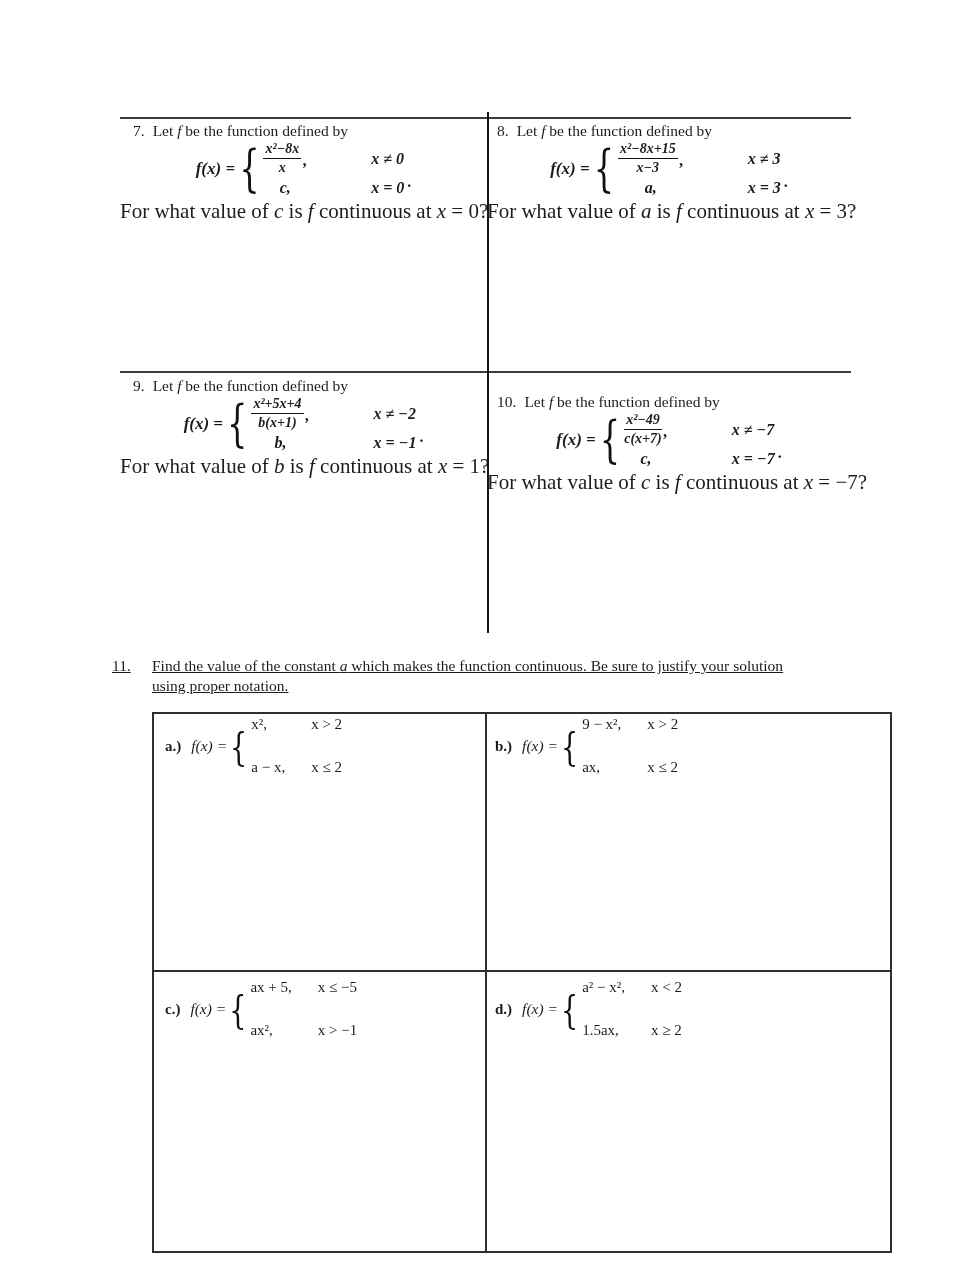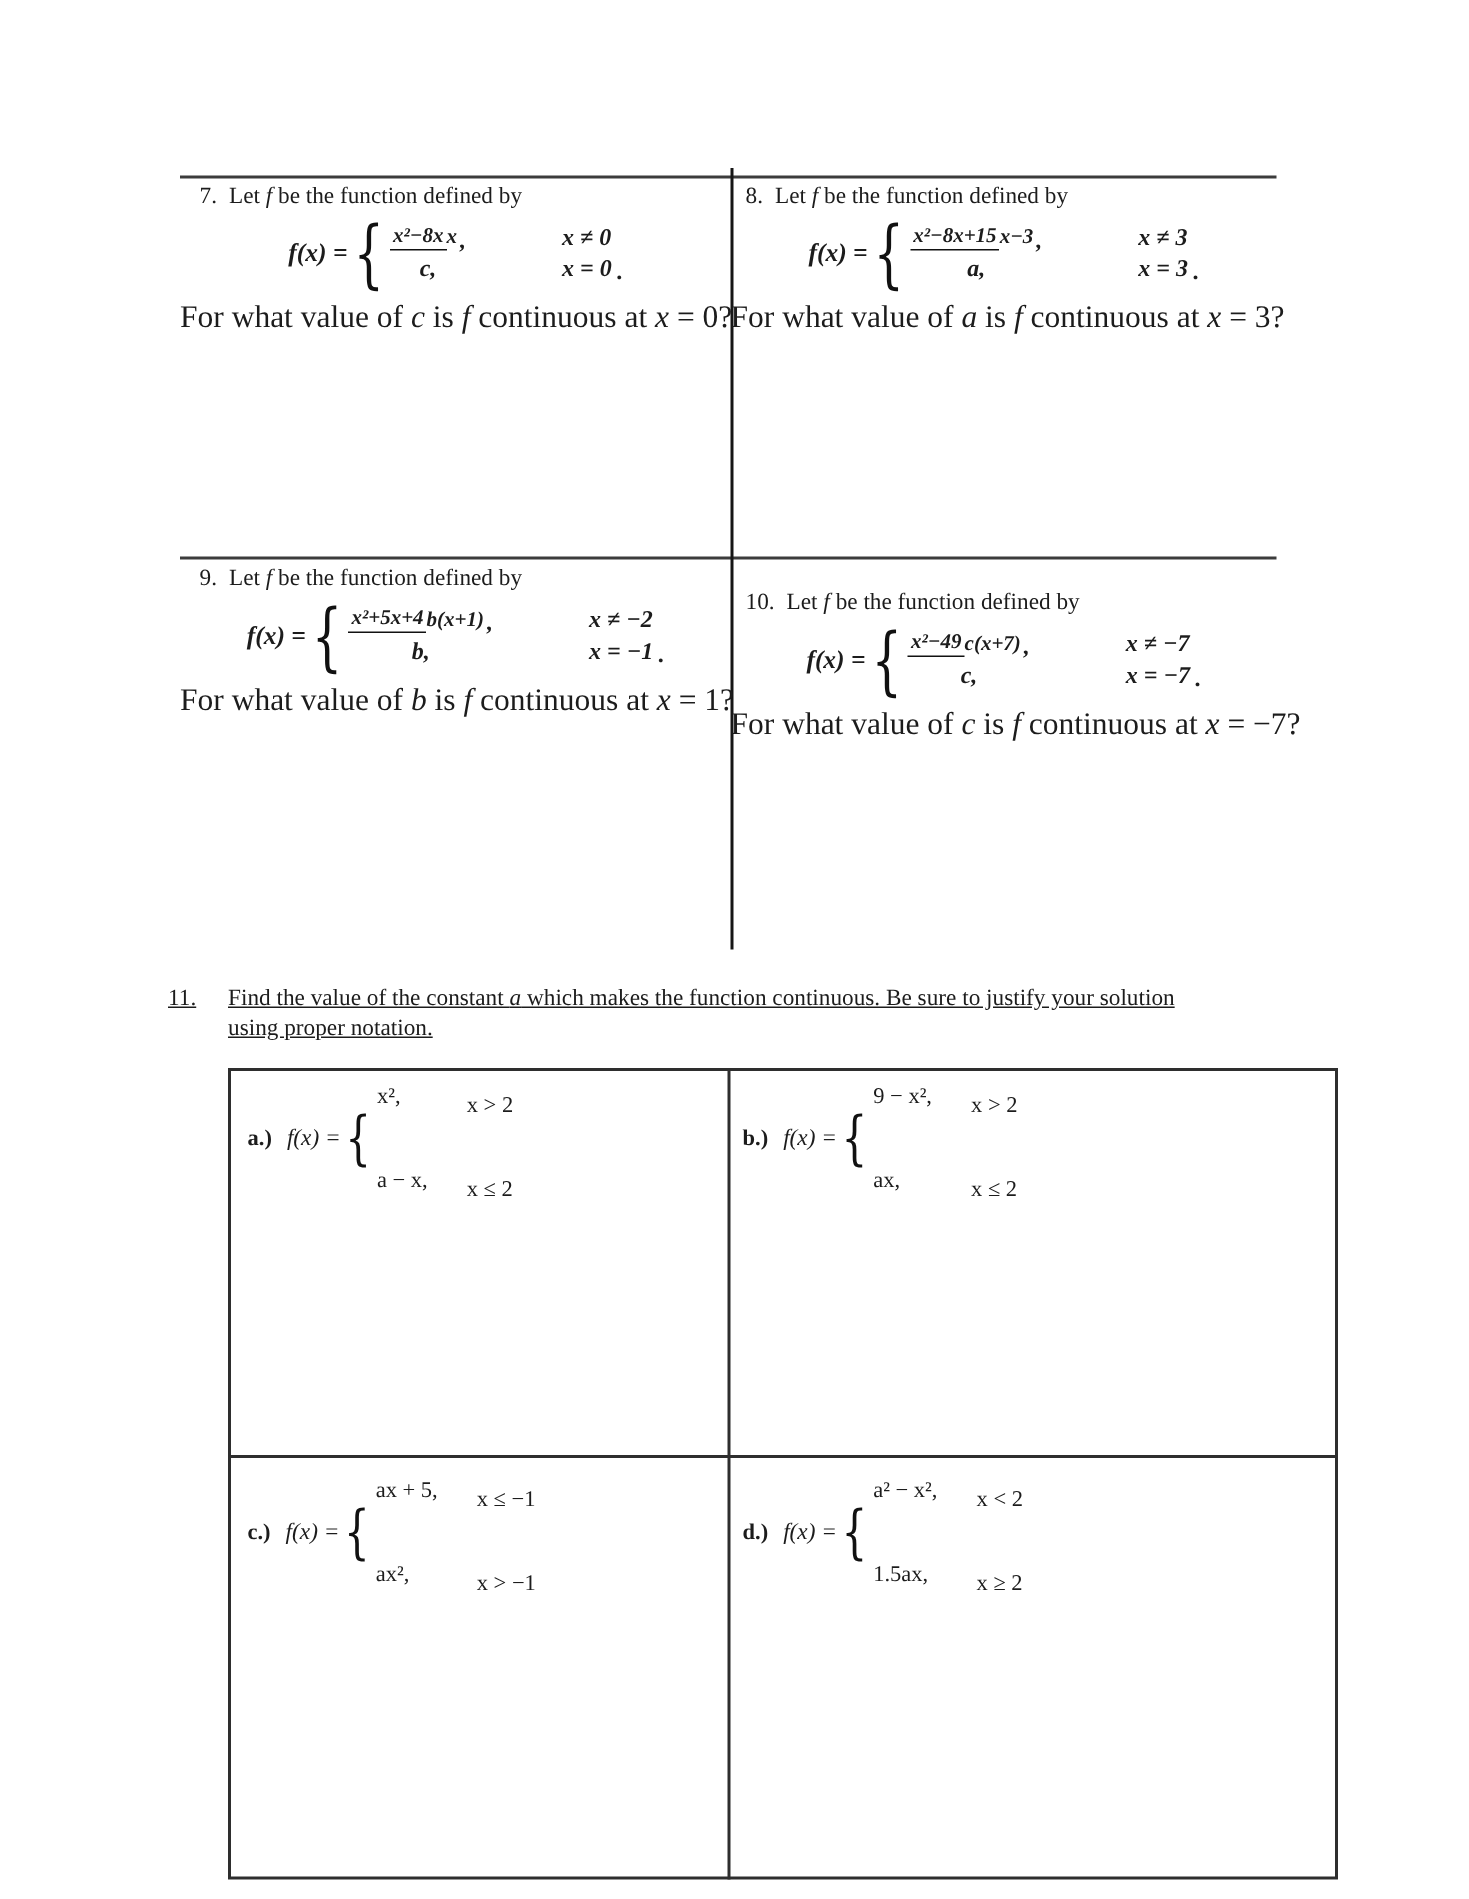--- a/index.html
+++ b/index.html
@@ -25,21 +25,21 @@
     display:inline-block; transform:scaleY(1.55); transform-origin:center;
     font-weight:normal; margin-right:4px; color:#111;
   }
   .cases {
     display:grid; grid-template-columns:max-content max-content;
     column-gap:16px; row-gap:3px; align-items:center;
     font-size:16px; font-style:italic; font-weight:bold; white-space:nowrap;
   }
   .cexpr { justify-self:center; display:flex; align-items:center; }
   .ccond { justify-self:start;margin-left:48px; }
-  .frac { display:inline-flex; flex-direction:row; align-items:center; line-height:1.12; font-size:14px; }
+  .frac { display:inline-flex; flex-direction:column; align-items:center; line-height:1.12; font-size:14px; }
   .fnum { border-bottom:1.4px solid #111; padding:0 2px 1px 2px; }
   .fden { padding-top:1px; }
   .fcomma { margin-left:2px; transform:translateY(2px); }
   .period { font-weight:bold; margin-left:3px; transform:translateY(13px); font-size:16px; }
   .pquest { text-align:left; font-size:21px; margin-top:1px; white-space:nowrap; }
 
   
   .p11 { position:absolute; left:112px; top:656px; width:770px; display:flex; font-size:15.5px; line-height:20px;text-decoration:underline; }
   .p11num { width:40px; }
   .p11text .l1 { white-space:nowrap; }
@@ -53,21 +53,21 @@
     font-family:"DejaVu Serif", serif; font-size:27px; line-height:1;
     display:inline-block; transform:scaleY(1.45); transform-origin:center;
     margin-right:4px; color:#111;
   }
   .pcases {
     display:grid; grid-template-columns:max-content max-content;
     column-gap:18px; row-gap:5px; align-items:center;
     font-size:15px; white-space:nowrap;gap:26px;
   }
   .pcases .e { justify-self:start; }
-  .pcases .c { justify-self:start;margin-top:13px; }
+  .pcases .c { justify-self:start; }
 </style>
 </head>
 <body>
 
 <div class="rule" style="left:120px; top:117px; width:731px; height:2px;"></div>
 <div class="rule" style="left:120px; top:371px; width:731px; height:2px;"></div>
 <div class="rule" style="left:487px; top:112px; width:1.5px; height:521px; background:#161616;"></div>
 
 <div class="prob" style="left:120px; top:122px; width:367px;">
   <div class="phead">
@@ -212,21 +212,21 @@
     <span class="c">x ≤ 2</span>
   </div>
 </div>
 
 <div class="part" style="left:165px; top:979px;">
   <span class="plabel">c.)</span>
   <span class="pfx">f(x) =</span>
   <span class="pbrace">{</span>
   <div class="pcases">
     <span class="e">ax + 5,</span>
-    <span class="c">x ≤ −1</span>
+    <span class="c">x ≤ −5</span>
     <span class="e">ax²,</span>
     <span class="c">x &gt; −1</span>
   </div>
 </div>
 
 <div class="part" style="left:495px; top:979px;">
   <span class="plabel">d.)</span>
   <span class="pfx">f(x) =</span>
   <span class="pbrace">{</span>
   <div class="pcases">

